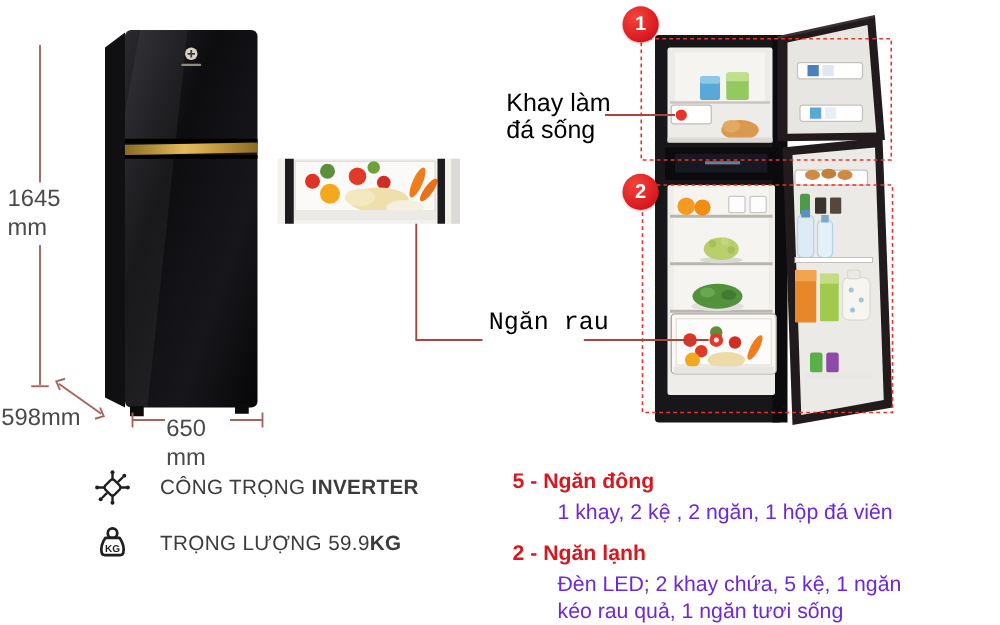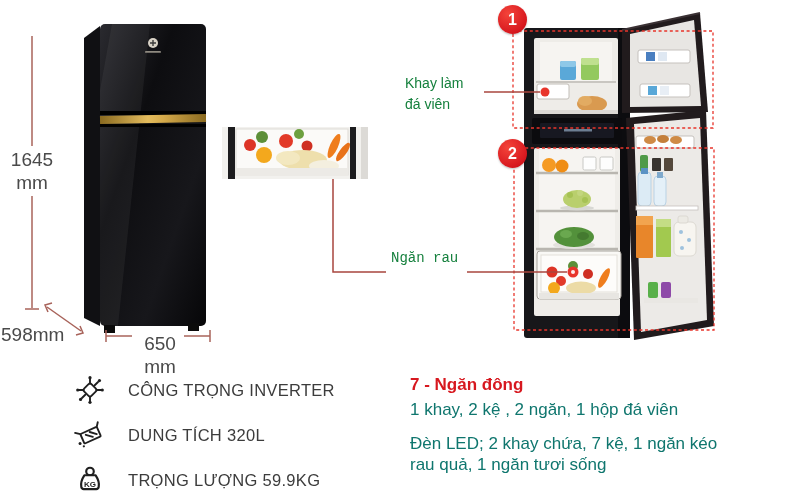--- a/index.html
+++ b/index.html
@@ -4,41 +4,41 @@
 <style>
   html,body{margin:0;padding:0;background:#fff;}
   .stage{
     position:relative;width:800px;height:500px;background:#ffffff;overflow:hidden;
     font-family:"Liberation Sans","DejaVu Sans",sans-serif;color:#3e3e3e;
   }
   .stage svg.scene{position:absolute;left:0;top:0;}
   .abs{position:absolute;}
   
   .dim{color:#4a4a4a;font-size:19px;line-height:23px;}
-  .dim-center{text-align:center;}
-  
-  .callout-label{font-size:14px;line-height:21px;color:#15803d;}
+  .dim-center{text-align:left;}
+  
+  .callout-label{font-size:20px;line-height:21px;color:#000000;}
   
   .badge{
     position:absolute;width:29px;height:29px;border-radius:50%;
     background:radial-gradient(circle at 35% 30%,#f4443a 0%,#d7181f 70%,#b30b12 100%);
     color:#fff;font-weight:bold;font-size:16px;
     display:flex;align-items:center;justify-content:center;
     box-shadow:0 1px 2px rgba(0,0,0,0.25);
   }
   
   .features{position:absolute;left:72px;top:372px;}
   .feat-row{display:flex;align-items:center;height:36px;margin-bottom:9px;}
   .feat-icon{width:36px;height:36px;flex:0 0 36px;display:flex;align-items:center;justify-content:center;}
   .feat-label{margin-left:20px;font-size:16.5px;color:#3c3c3c;letter-spacing:0.3px;white-space:nowrap;}
-  .feat-label strong{font-weight:normal;}
+  .feat-label strong{font-weight:bold;}
   
   .legend{position:absolute;left:410px;top:375px;width:312px;}
   .legend-title{color:#d7181f;font-weight:bold;font-size:17px;margin-bottom:4px;}
-  .legend-desc{font-size:17px;line-height:21.5px;color:#0f766e;margin-bottom:12px;}
+  .legend-desc{font-size:17px;line-height:21.5px;color:#6d28d9;margin-bottom:12px;margin-left:36px;}
 </style>
 </head>
 <body>
 
 <div class="stage">
 
   <svg class="scene" width="800" height="500" viewBox="0 0 800 500">
     <defs>
       <linearGradient id="fridgeGrad" x1="0" y1="0" x2="1" y2="1">
         <stop offset="0" stop-color="#2a2a2f"></stop>
@@ -232,21 +232,21 @@
 
   <div class="abs dim" style="left:1px;top:323px;">598mm</div>
 
   <div class="abs dim dim-center" style="left:133px;top:332px;width:54px;">
     <div>650</div>
     <div>mm</div>
   </div>
 
   <div class="abs callout-label" style="left:405px;top:73px;">
     <div>Khay làm</div>
-    <div>đá viên</div>
+    <div>đá sống</div>
   </div>
 
   <div class="abs callout-label" style="left:391px;top:248px;font-family:Liberation Mono, monospace;">Ngăn rau</div>
 
   <div class="badge" style="left:498px;top:5px;">1</div>
   <div class="badge" style="left:498px;top:139px;">2</div>
 
   <div class="features">
 
     <div class="feat-row">
@@ -263,52 +263,37 @@
             <circle cx="31" cy="18" r="1.7" fill="#1f1f1f" stroke="none"></circle>
           <line x1="23" y1="13" x2="26.5" y2="9.5"></line>
             <circle cx="28" cy="8" r="1.7" fill="#1f1f1f" stroke="none"></circle>
           <line x1="13" y1="23" x2="9.5" y2="26.5"></line>
             <circle cx="8" cy="28" r="1.7" fill="#1f1f1f" stroke="none"></circle>
         </svg>
       </span>
       <span class="feat-label"><span>CÔNG TRỌNG </span><strong>INVERTER</strong></span>
     </div>
 
-    <div class="feat-row">
-      <span class="feat-icon">
-        <svg width="34" height="34" viewBox="0 0 36 36" fill="none" stroke="#1f1f1f" stroke-width="2" stroke-linecap="round" stroke-linejoin="round">
-          <g transform="rotate(-24 18 18)">
-            <rect x="9" y="13" width="19" height="11" rx="1"></rect>
-            <line x1="14" y1="16" x2="20" y2="21"></line>
-            <line x1="19" y1="15" x2="25" y2="20"></line>
-            <line x1="9" y1="13" x2="4.5" y2="9.5"></line>
-            <line x1="28" y1="13" x2="31" y2="9"></line>
-          </g>
-          <circle cx="7.5" cy="27" r="1.6" fill="#1f1f1f" stroke="none"></circle>
-          <circle cx="11.5" cy="30" r="1.2" fill="#1f1f1f" stroke="none"></circle>
-        </svg>
-      </span>
-      <span class="feat-label"><span>DUNG TÍCH </span><strong>320L</strong></span>
-    </div>
 
     <div class="feat-row">
       <span class="feat-icon">
         <svg width="34" height="34" viewBox="0 0 36 36" fill="none" stroke="#1f1f1f" stroke-width="2.3" stroke-linecap="round" stroke-linejoin="round">
           <circle cx="18" cy="9" r="4"></circle>
           <path d="M12,13 h12 c3,4.5 4,8.5 3.2,12.5 a2.6,2.6 0 0 1 -2.5,2.1 h-13.4 a2.6,2.6 0 0 1 -2.5,-2.1 c-0.8,-4 0.2,-8 3.2,-12.5 z" fill="#ffffff"></path>
           <text x="18" y="25" text-anchor="middle" font-size="8.5" font-weight="bold" fill="#1f1f1f" stroke="none" font-family="Liberation Sans, DejaVu Sans, sans-serif">KG</text>
         </svg>
       </span>
       <span class="feat-label"><span>TRỌNG LƯỢNG 59.9</span><strong>KG</strong></span>
     </div>
   </div>
 
   <div class="legend">
     <div class="legend-block">
-      <div class="legend-title">7 - Ngăn đông</div>
+      <div class="legend-title">5 - Ngăn đông</div>
       <div class="legend-desc">1 khay, 2 kệ , 2 ngăn, 1 hộp đá viên</div>
     </div>
     <div class="legend-block">
-      <div class="legend-desc">Đèn LED; 2 khay chứa, 7 kệ, 1 ngăn kéo rau quả, 1 ngăn tươi sống</div>
+      <div class="legend-title">2 - Ngăn lạnh</div>
+      <div class="legend-desc">Đèn LED; 2 khay chứa, 5 kệ, 1 ngăn kéo rau quả, 1 ngăn tươi sống</div>
     </div>
   </div>
 
 </div>
 
 </body></html>

